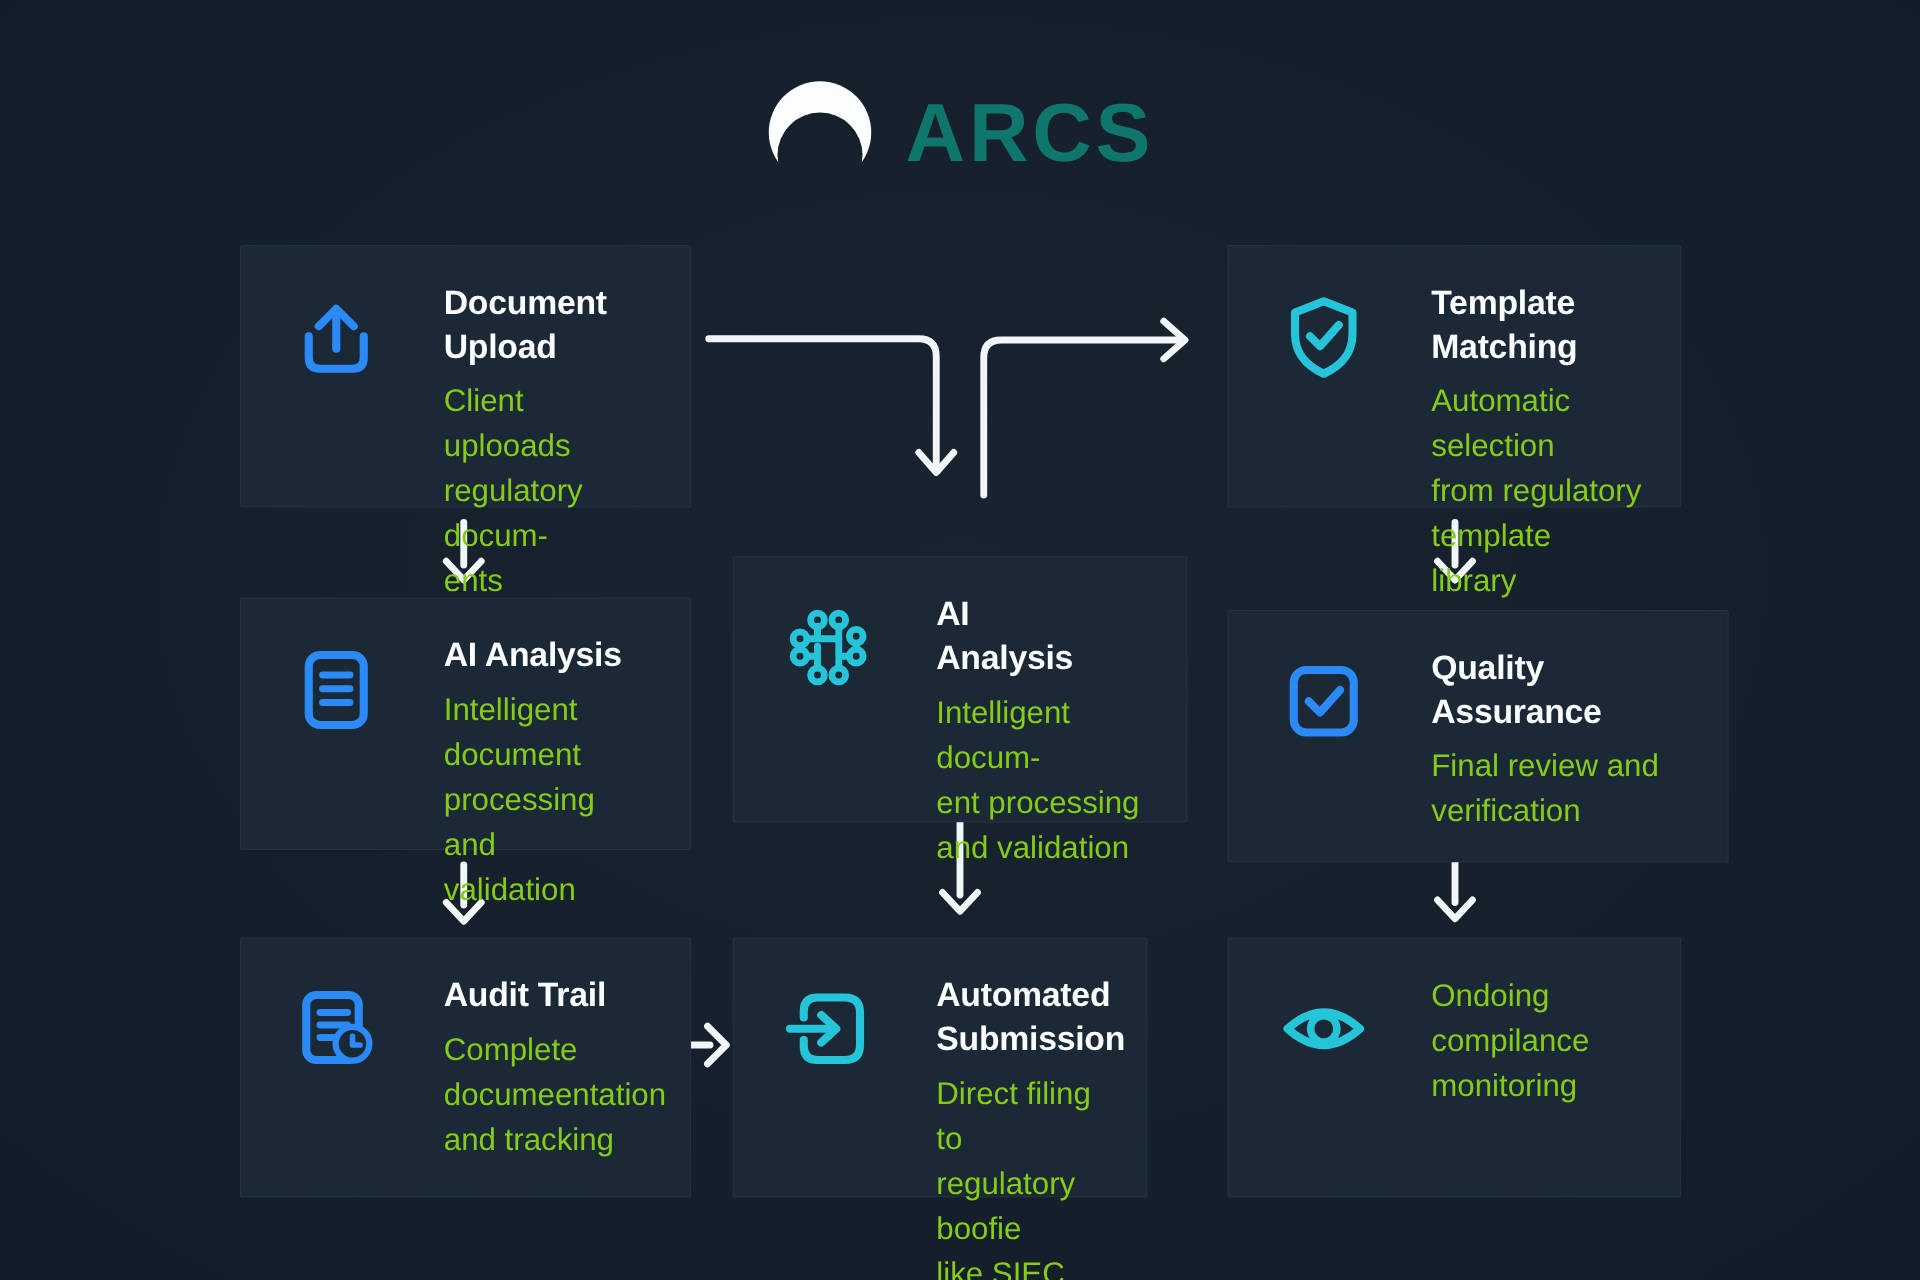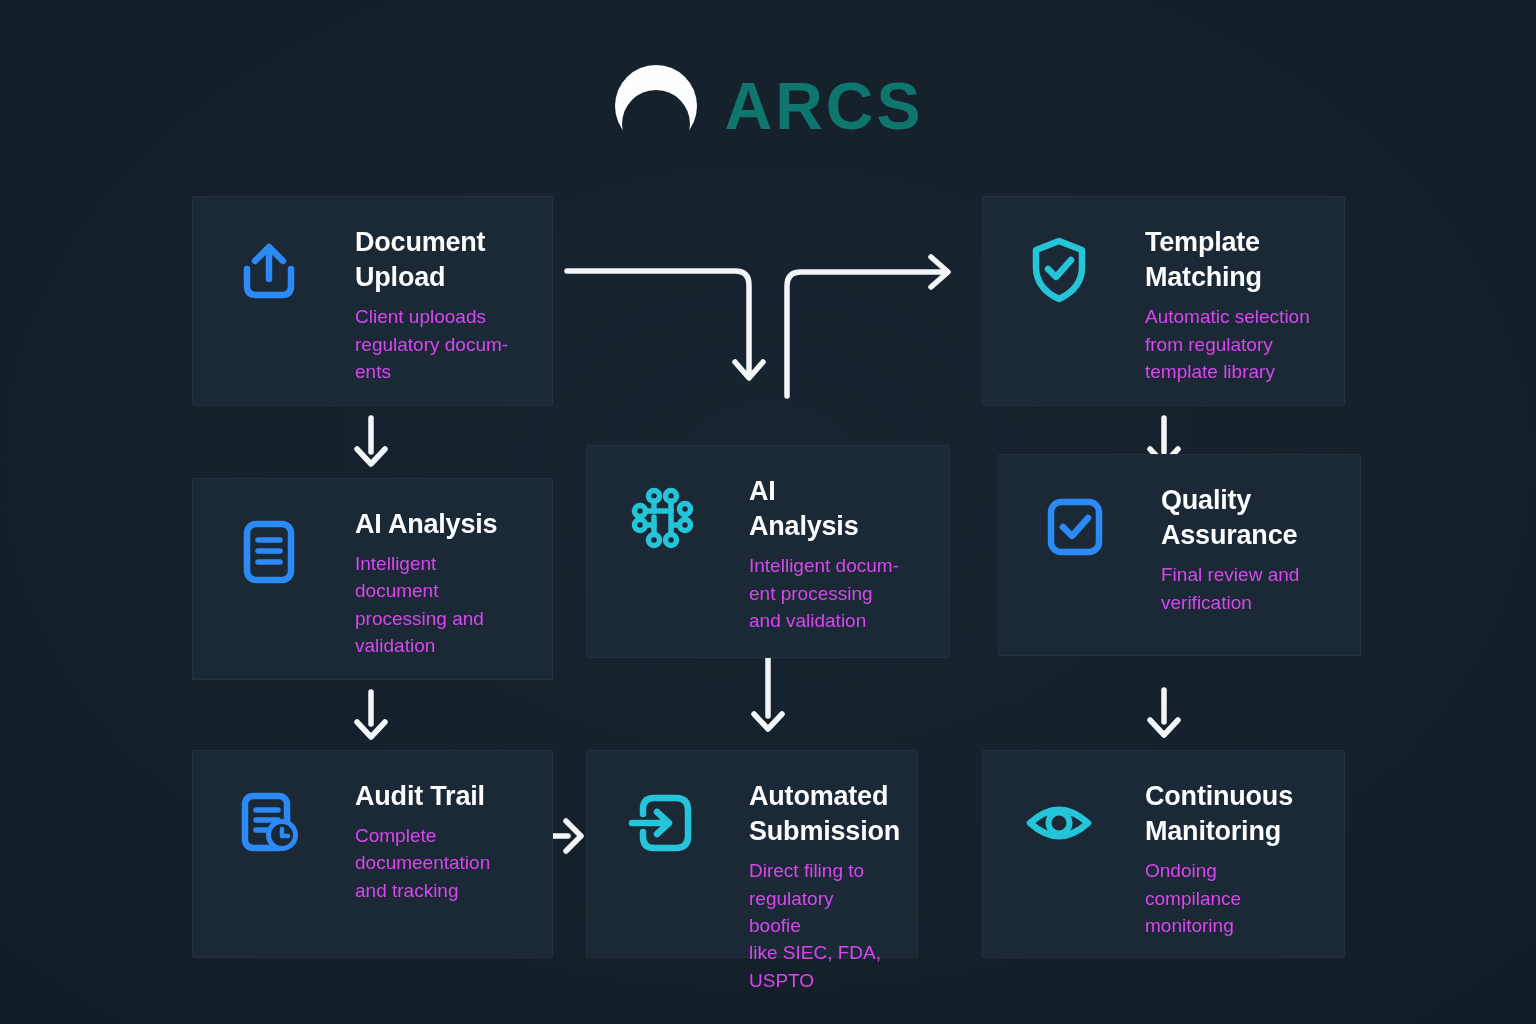--- a/index.html
+++ b/index.html
@@ -33,28 +33,28 @@
     gap:50px;
   }
   .card .icon-wrap { flex:0 0 72px; margin-top:6px; }
   .card .txt { flex:1; min-width:0; }
   .card-title {
     font-size:27px; font-weight:bold; line-height:1.3;
     color:#fafcfe; letter-spacing:-0.2px; white-space:pre-line;
     margin-bottom:8px;
   }
   .card-desc {
-    font-size:19px; line-height:1.44; color:#d946ef; white-space:pre-line;
+    font-size:25px; line-height:1.44; color:#84cc16; white-space:pre-line;
   }
 
   .c1 { left:192px; top:196px; width:361px; height:210px; }
   .c2 { left:982px; top:196px; width:363px; height:210px; }
   .c3 { left:192px; top:478px; width:361px; height:202px; }
   .c4 { left:586px; top:420px; width:364px; height:213px;margin-top:25px; }
-  .c5 { left:982px; top:454px; width:363px; height:202px;margin-left:16px; }
+  .c5 { left:982px; top:488px; width:401px; height:202px; }
   .c6 { left:192px; top:750px; width:361px; height:208px; }
   .c7 { left:586px; top:750px; width:332px; height:208px; }
   .c8 { left:982px; top:750px; width:363px; height:208px; }
 
   .ic { width:72px; height:76px; display:block; }
   .stroke-blue { stroke:#2b8af5; }
   .stroke-teal { stroke:#25c4d9; }
   .ic path, .ic rect, .ic circle, .ic polyline {
     fill:none; stroke-width:5.5; stroke-linecap:round; stroke-linejoin:round;
   }
@@ -254,21 +254,19 @@
   </div>
 
   <div class="card c8">
     <div class="icon-wrap">
       <svg class="ic stroke-teal" viewBox="0 0 72 72">
         <path class="thick" d="M7 36 Q36 10 65 36 Q36 62 7 36 Z"></path>
         <circle cx="36" cy="36" r="10.5" style="stroke-width:6"></circle>
       </svg>
     </div>
     <div class="txt">
-      <div class="card-title">Continuous
-Manitoring</div>
       <div class="card-desc">Ondoing
 compilance
 monitoring</div>
     </div>
   </div>
 
 </div>
 
 </body></html>

